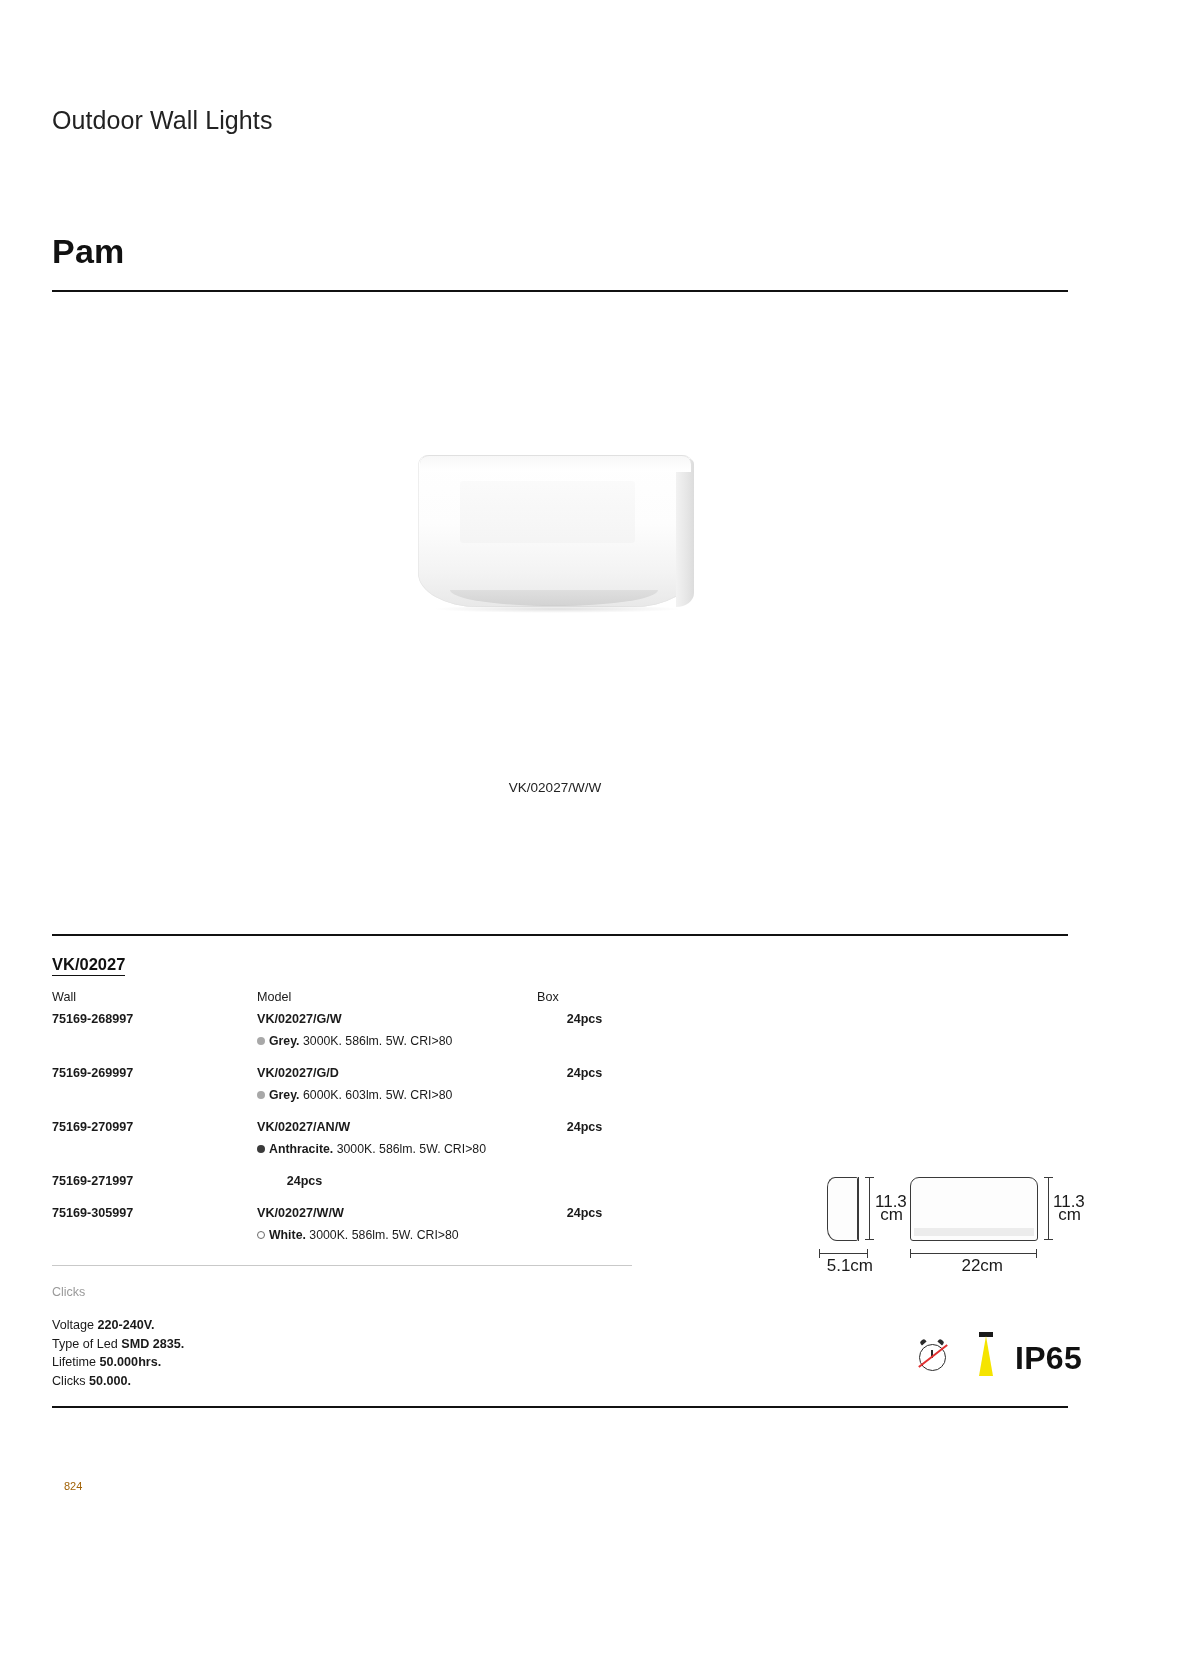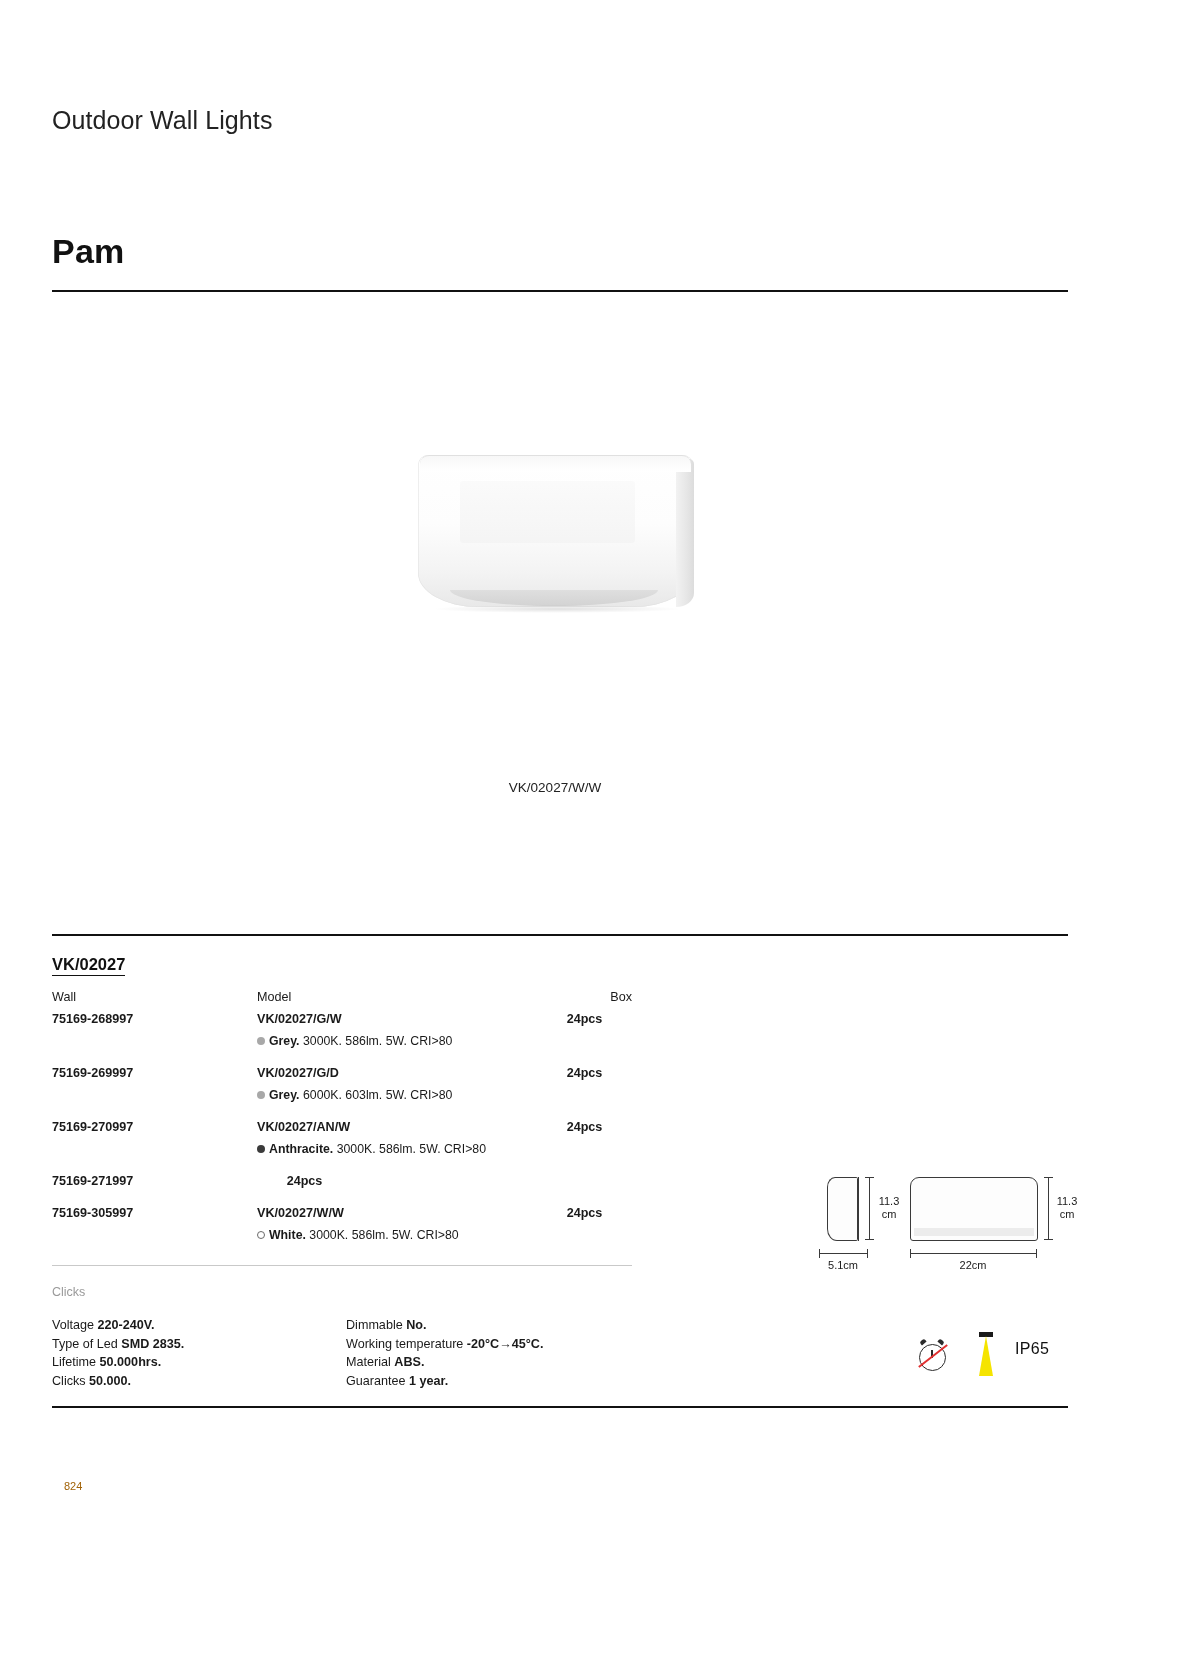--- a/index.html
+++ b/index.html
@@ -158,21 +158,21 @@
     width: 580px;
     font-size: 12.6px;
     color: #1a1a1a;
   }
   .thead {
     display: flex;
     padding-bottom: 2px;
   }
   .thead .c-code { width: 205px; }
   .thead .c-model { width: 280px; }
-  .thead .c-box { width: 95px; text-align: right; }
+  .thead .c-box { width: 95px; }
   .trow {
     display: flex;
     margin-top: 6px;
   }
   .trow .c-code { width: 205px; font-weight: 700; }
   .trow .c-model { width: 280px; }
   .trow .c-box { width: 95px; text-align: center; font-weight: 700; }
   .model-name {
     font-weight: 700;
     display: block;
@@ -282,24 +282,24 @@
   .dim-v { width: 1px; }
   .dim-h { height: 1px; }
   .tick {
     position: absolute;
     background: #3a3a3a;
     height: 1px;
     width: 9px;
   }
   .dim-text {
     position: absolute;
-    font-size: 11px;
+    font-size: 17px;
     color: #1a1a1a;
     line-height: 13px;
-    text-align: center;
+    text-align: right;
   }
 
   
   .icon-row {
     position: absolute;
     left: 905px;
     top: 1330px;
     width: 180px;
     height: 56px;
   }
@@ -360,22 +360,22 @@
     left: 74px;
     top: 2px;
     width: 14px;
     height: 5px;
     background: #1a1a1a;
   }
   .ip-label {
     position: absolute;
     left: 110px;
     top: 10px;
-    font-size: 16px;
-    font-weight: 400;
+    font-size: 32px;
+    font-weight: 700;
     letter-spacing: .3px;
     color: #111;
   }
 
   .rule-bottom {
     position: absolute;
     left: 52px;
     top: 1406px;
     width: 1016px;
     height: 2px;
@@ -465,26 +465,20 @@
   <div class="rule-thin"></div>
   <div class="details-label">Clicks</div>
 
   <div class="details-col-1">
     <div><span>Voltage </span><b>220-240V.</b></div>
     <div><span>Type of Led </span><b>SMD 2835.</b></div>
     <div><span>Lifetime </span><b>50.000hrs.</b></div>
     <div><span>Clicks </span><b>50.000.</b></div>
   </div>
 
-  <div class="details-col-2">
-    <div><span>Dimmable </span><b>No.</b></div>
-    <div><span>Working temperature </span><b>-20°C→45°C.</b></div>
-    <div><span>Material </span><b>ABS.</b></div>
-    <div><span>Guarantee </span><b>1 year.</b></div>
-  </div>
 
   <div class="dim-area">
     <div class="side-shape"></div>
     <div class="front-shape"></div>
 
     <div class="dimline dim-v" style="left:64px; top:12px; height:62px;"></div>
     <div class="tick" style="left:60px; top:12px;"></div>
     <div class="tick" style="left:60px; top:74px;"></div>
     <div class="dim-text" style="left:70px; top:30px; width:28px;">
       <span>11.3</span><br>

